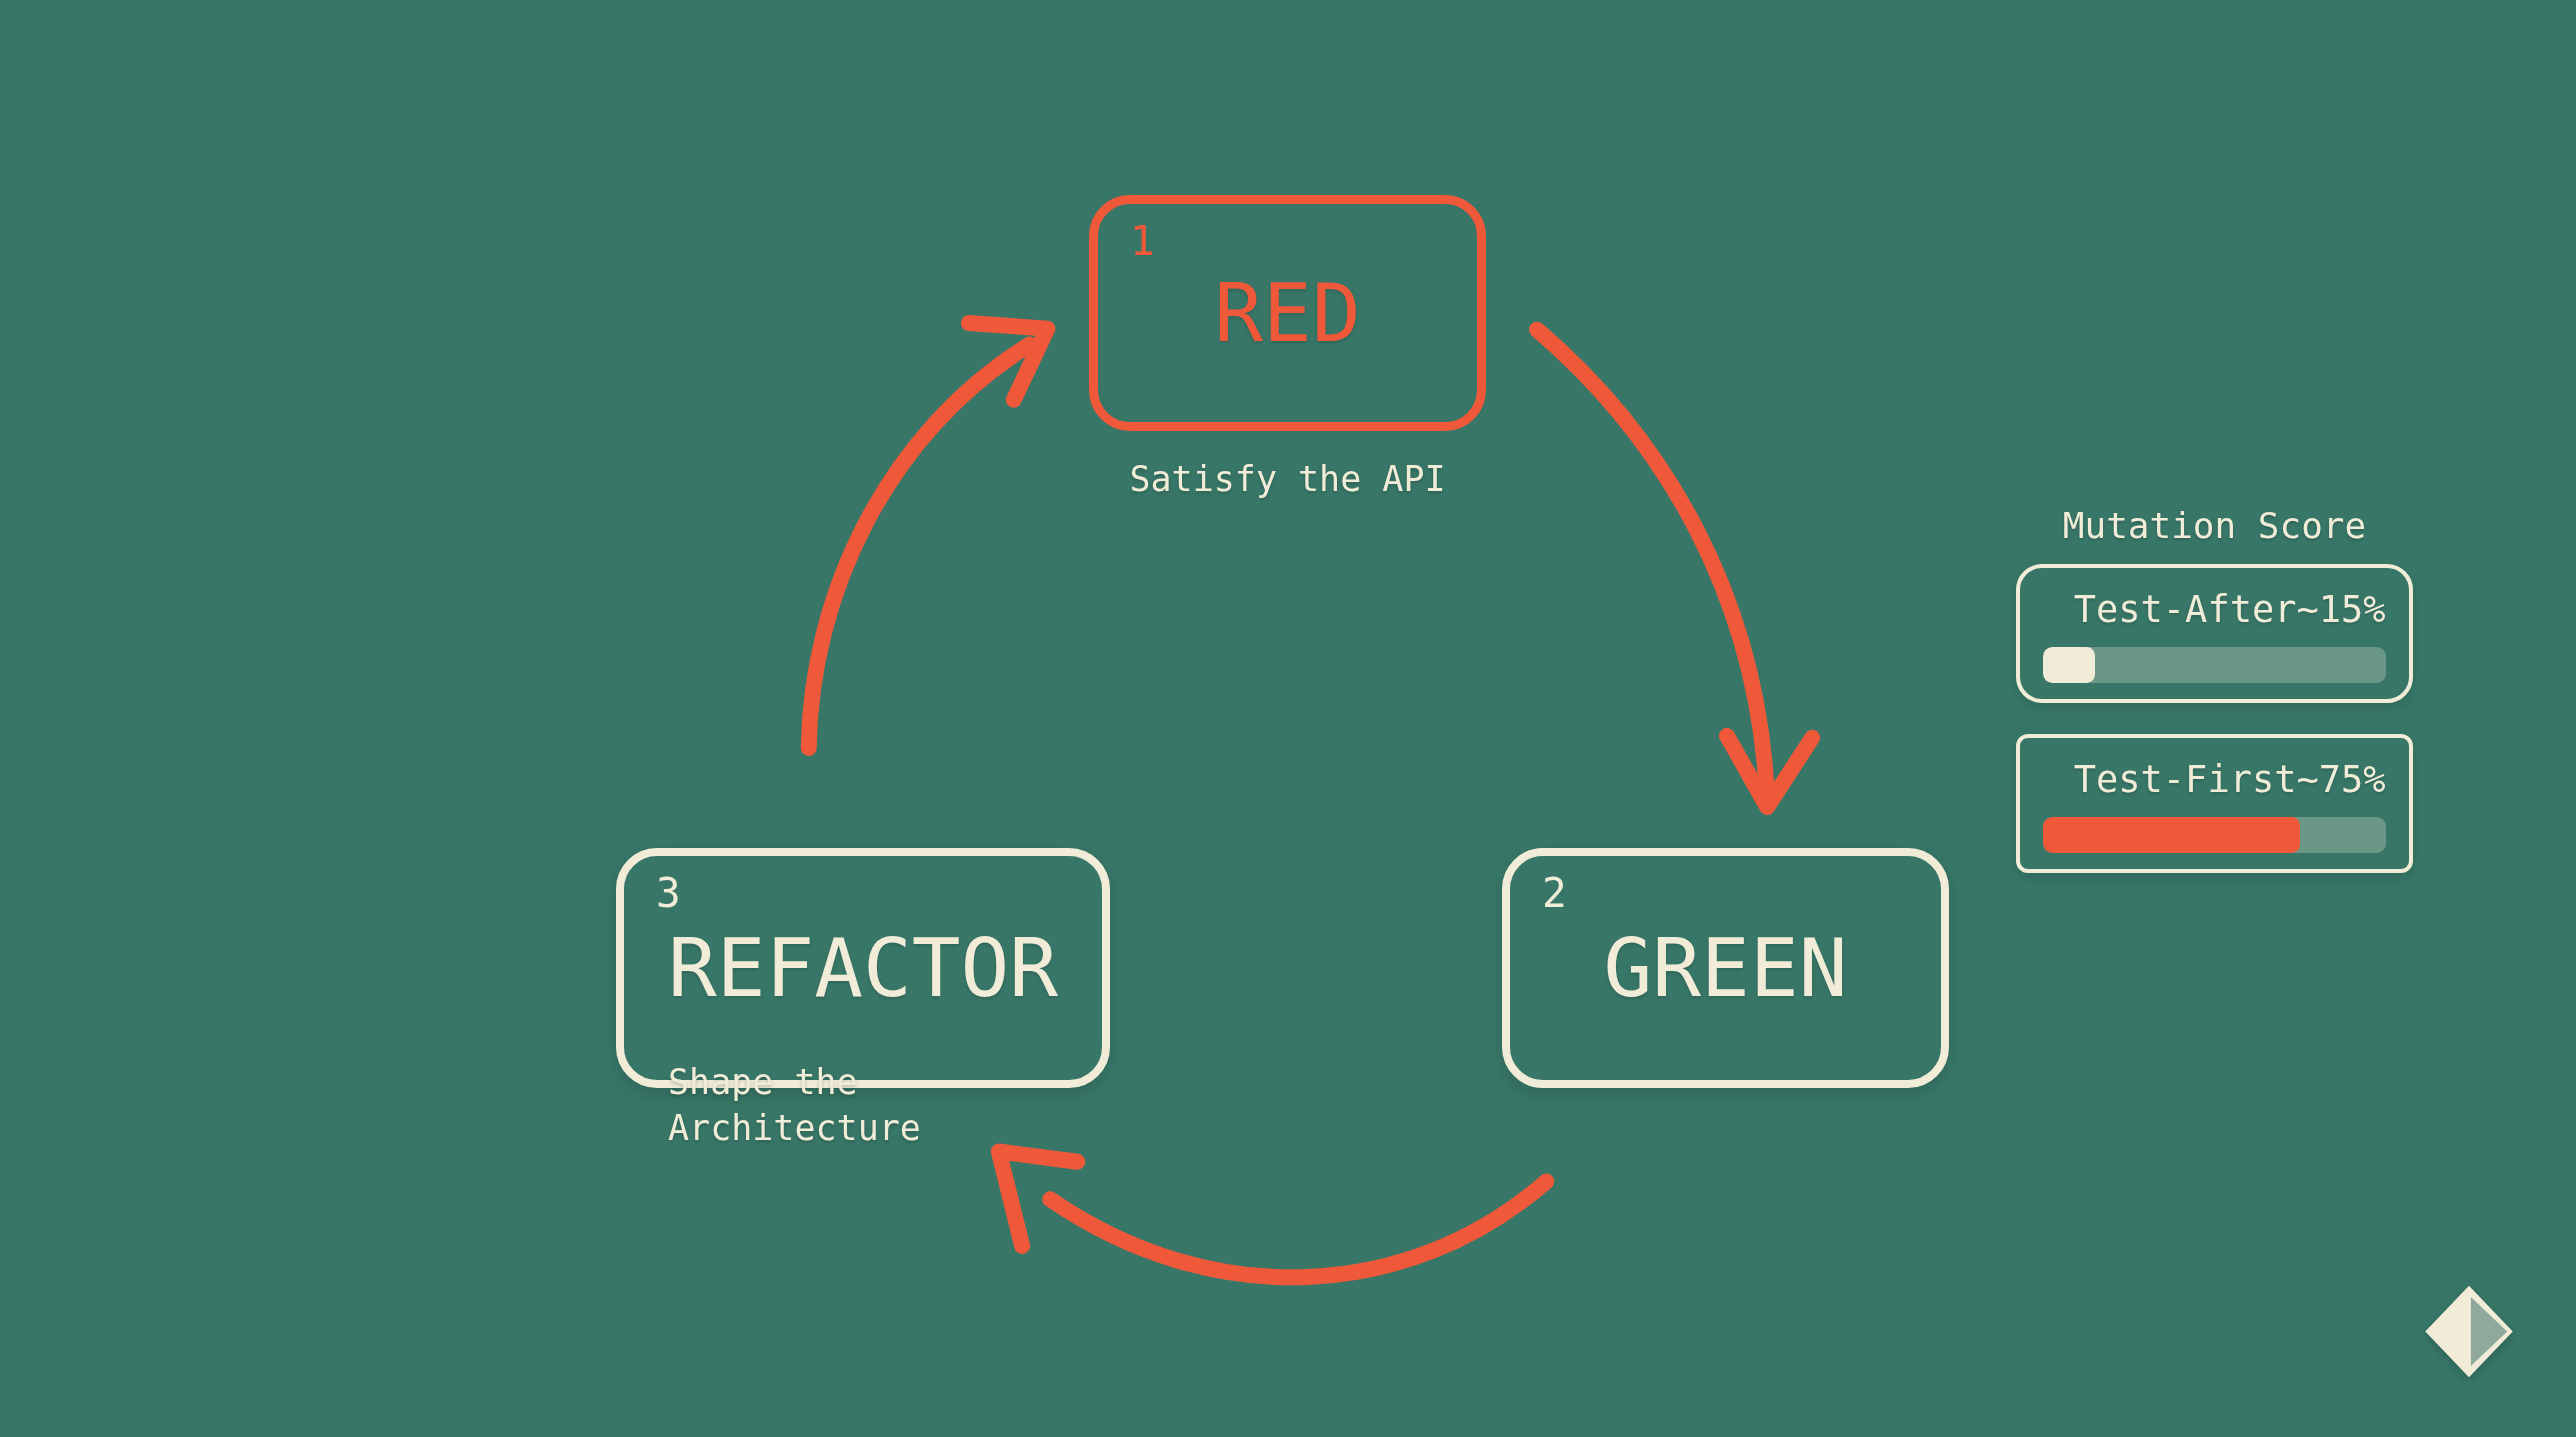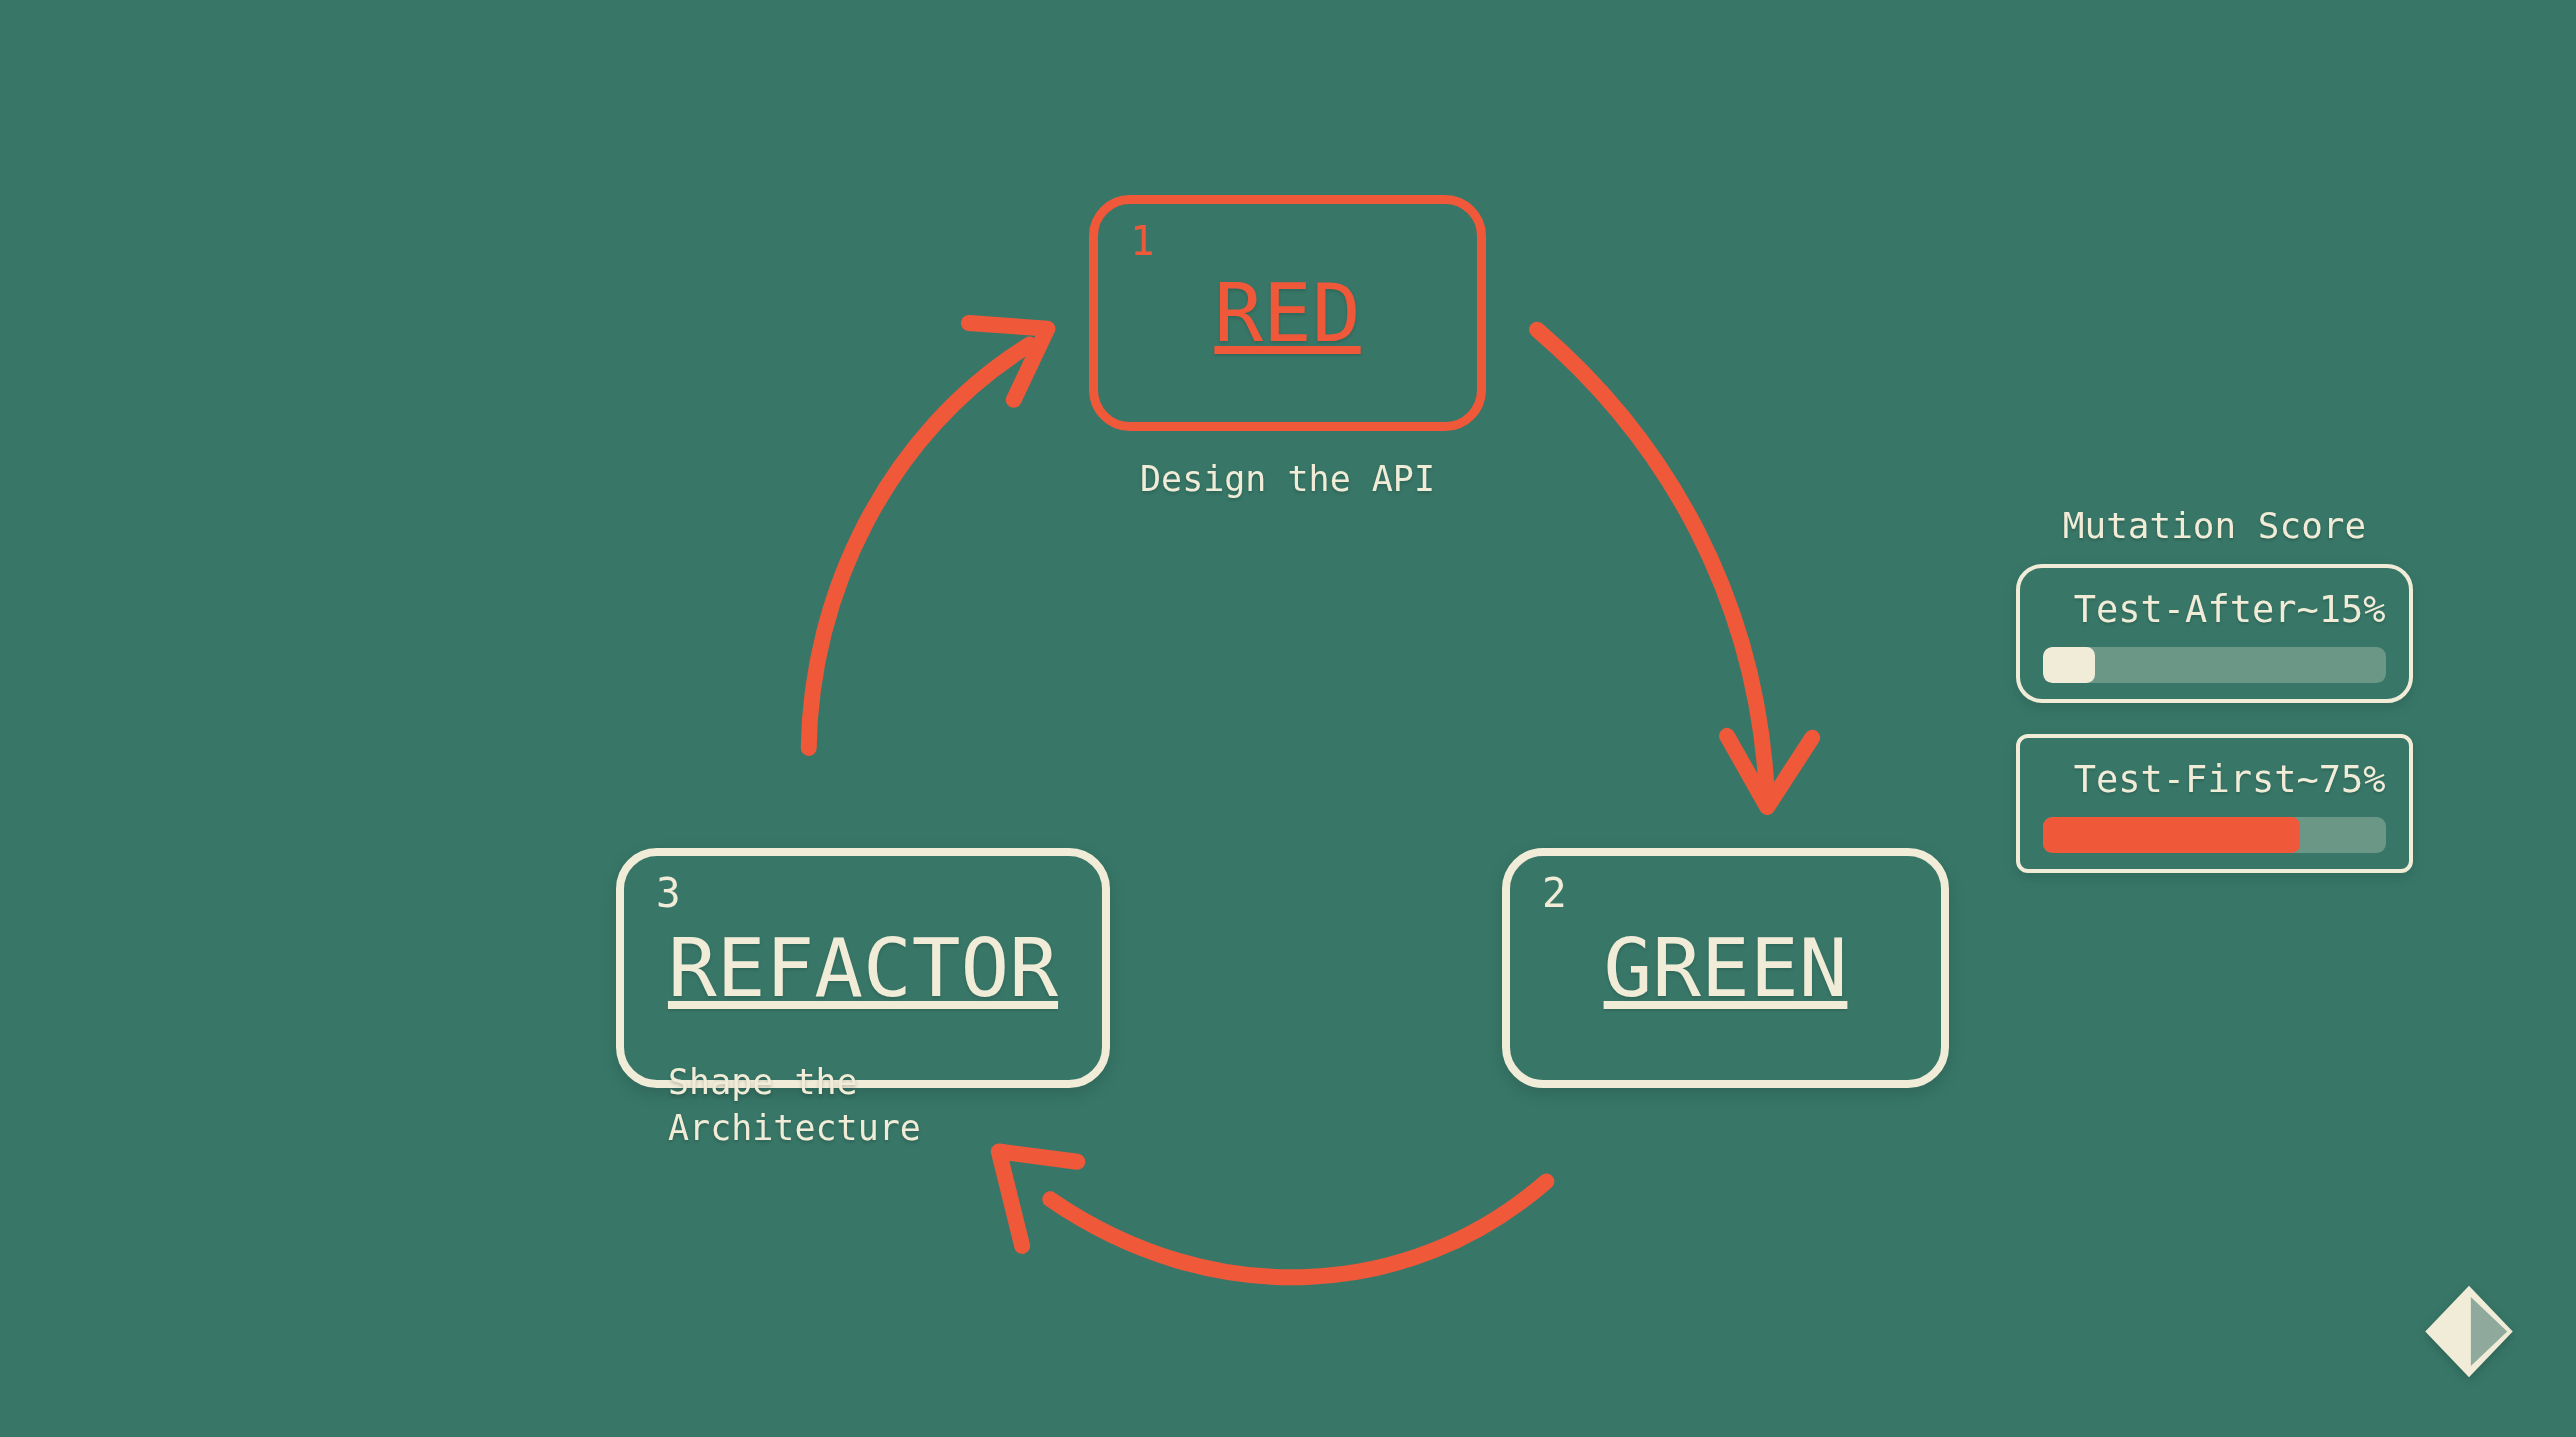--- a/index.html
+++ b/index.html
@@ -51,21 +51,20 @@
   }
   .node-number {
     position: absolute; left: 32px; top: 15px;
     font-size: 41px; line-height: 1.1;
   }
   .node-label {
     position: absolute; inset: 0;
     display: flex; align-items: center; justify-content: center;
     font-size: 81px; letter-spacing: 0;
     text-shadow: 0 1.9px 3.7px rgba(10,30,25,.18);
-    text-decoration: underline;
   }
 
   
   .caption {
     position: absolute;
     color: var(--accent-cream, #F1ECD7);
     font-size: 35px; line-height: 1.3;
     text-shadow: 0 1.9px 3.7px rgba(10,30,25,.25);
   }
   .caption--red { left: 1089px; top: 457px; width: 397px; text-align: center; }
@@ -128,21 +127,21 @@
     <g>
       <path d="M 864 799 C 866 635 948 462 1100 368"></path>
       <path d="M 1035 345 L 1119 351 L 1083 427"></path>
     </g>
   </svg>
 
   <div class="node node--red">
     <span class="node-number">1</span>
     <span class="node-label">RED</span>
   </div>
-  <div class="caption caption--red">Design the API</div>
+  <div class="caption caption--red">Satisfy the API</div>
 
   <div class="node node--green">
     <span class="node-number">2</span>
     <span class="node-label">GREEN</span>
   </div>
 
   <div class="node node--refactor">
     <span class="node-number">3</span>
     <span class="node-label">REFACTOR</span>
   </div>

